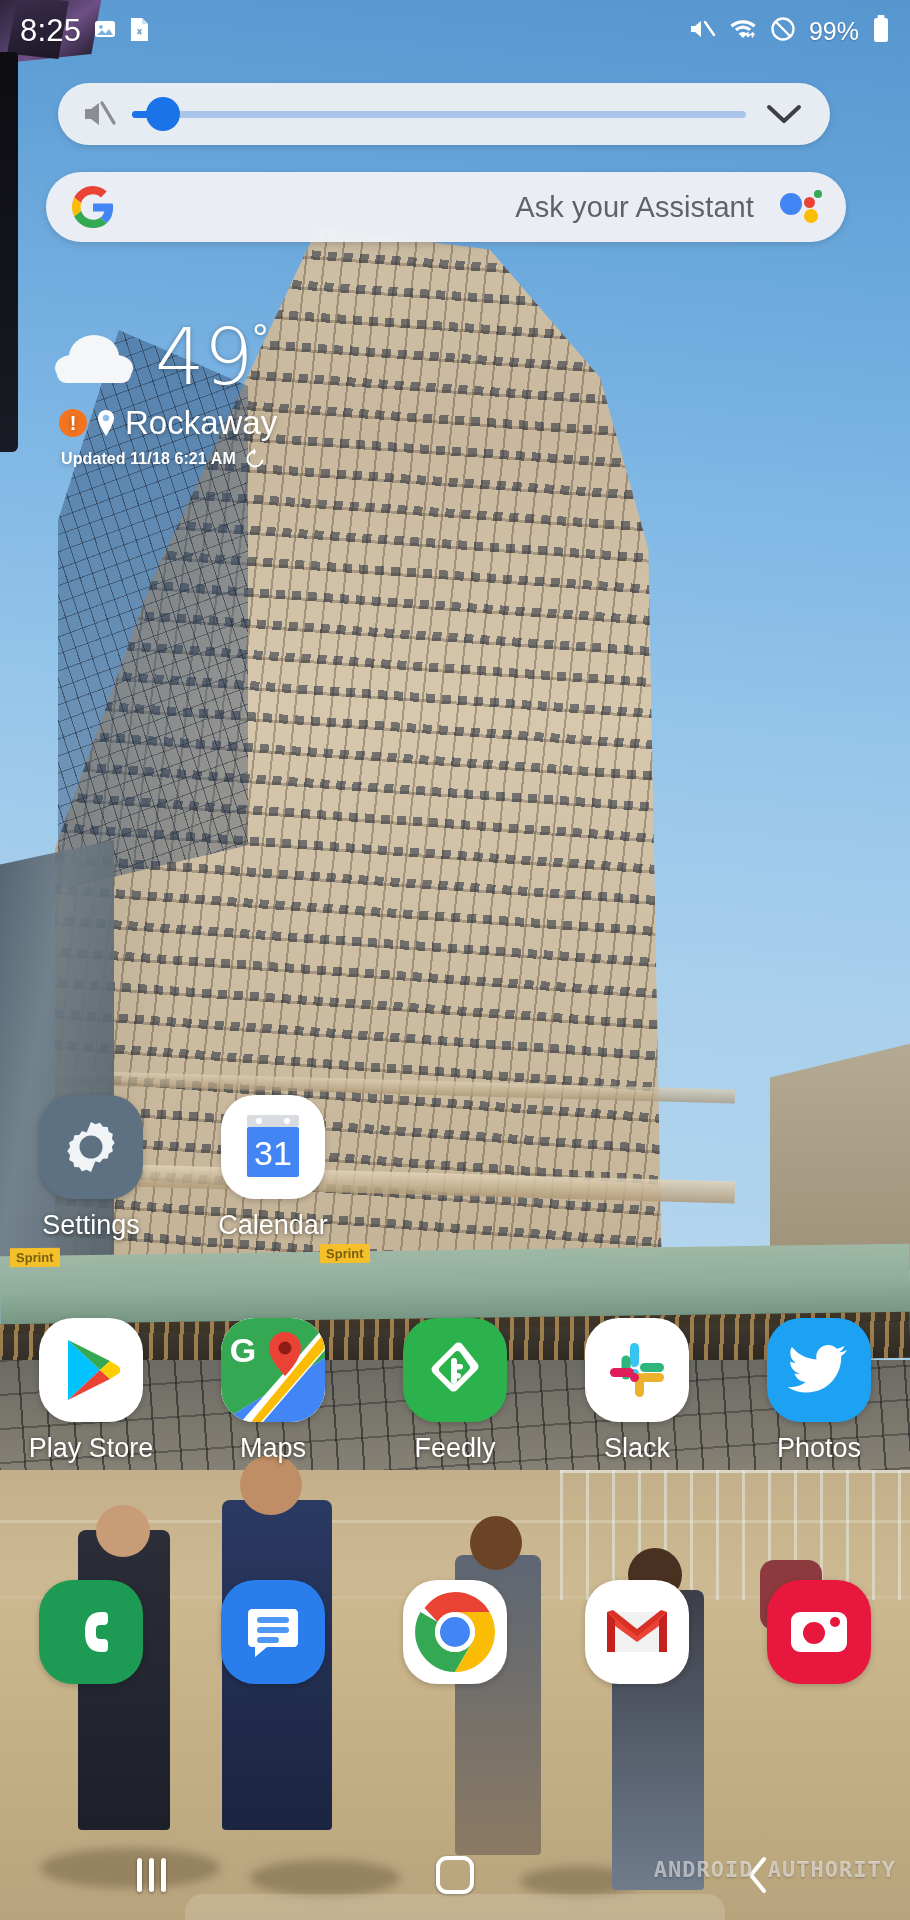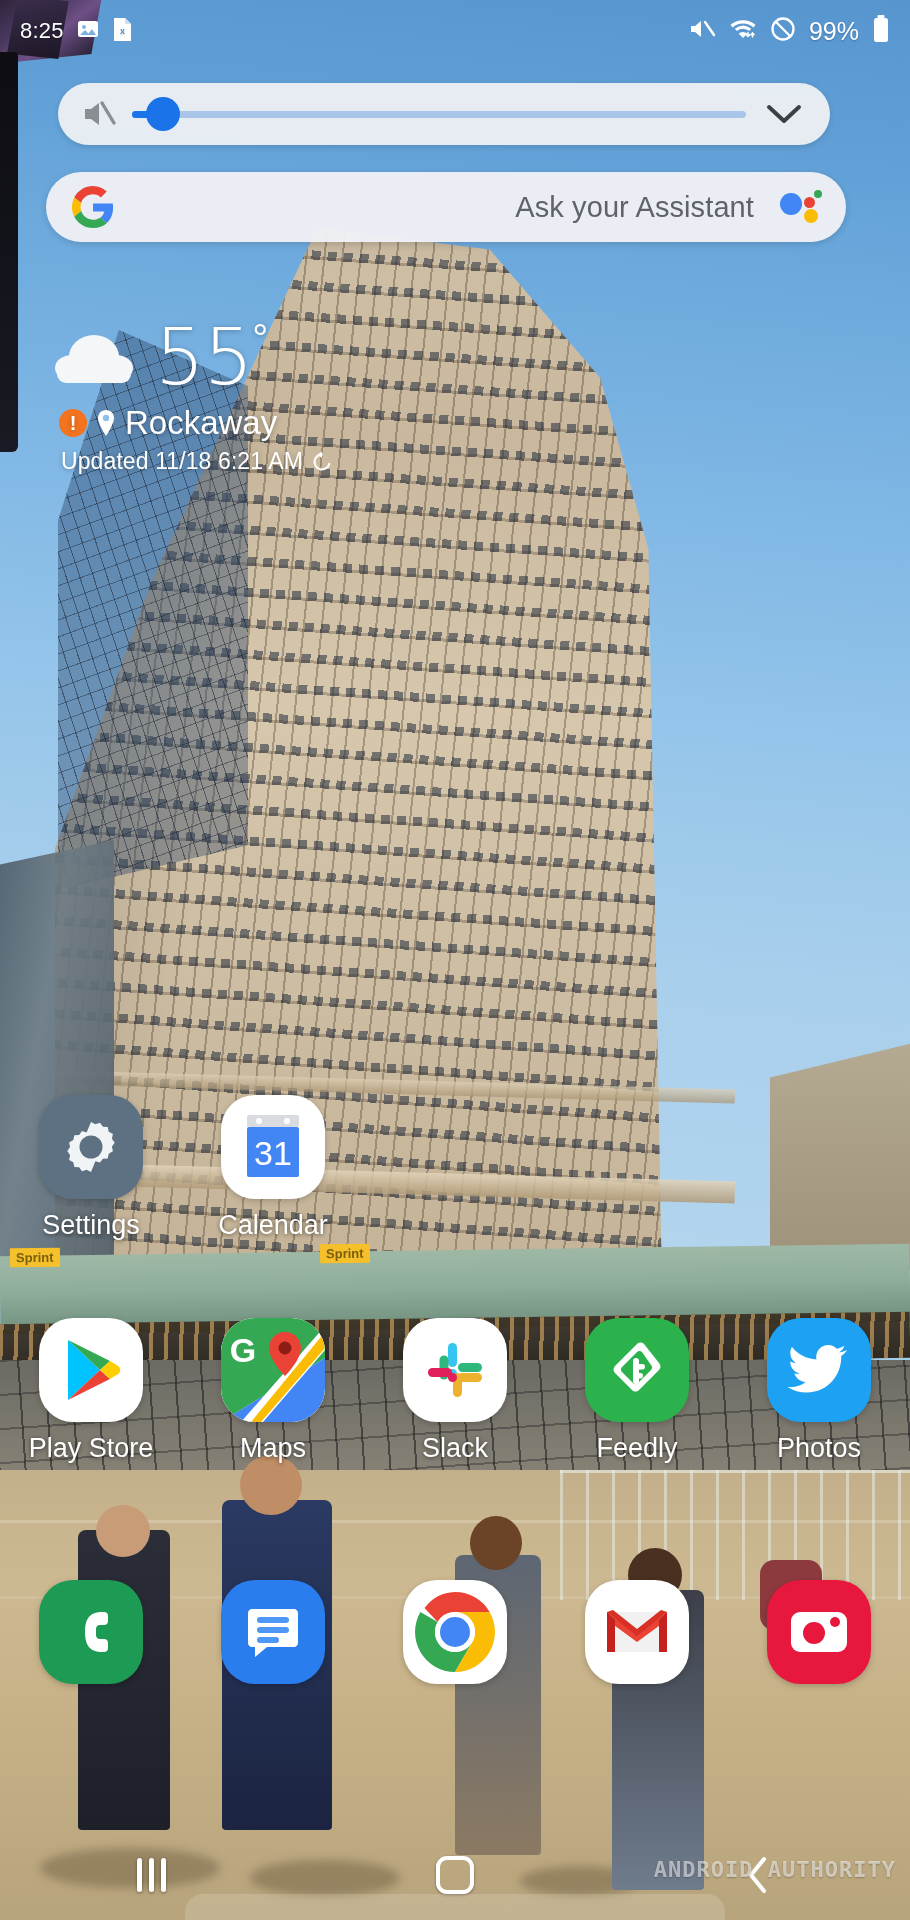--- a/index.html
+++ b/index.html
@@ -83,21 +83,21 @@
   .rail { position:absolute; left:560px; top:1470px; width:360px; height:130px;
     background: repeating-linear-gradient(90deg, rgba(230,235,230,.55) 0 3px, transparent 3px 26px);
     border-top:3px solid rgba(235,240,235,.6); }
 
   
   .statusbar { position:absolute; left:0; top:0; width:910px; height:62px;
     display:flex; align-items:center; justify-content:space-between; padding:0 20px; z-index:20;
     color:#fff; text-shadow:0 1px 2px rgba(0,0,0,.25); }
   .sb-left { display:flex; align-items:center; gap:12px; }
   .sb-right { display:flex; align-items:center; gap:13px; }
-  .sb-time { font-size:22px; font-weight:400; letter-spacing:.2px; }
+  .sb-time { font-size:31px; font-weight:400; letter-spacing:.2px; }
   .sb-batt { font-size:25px; font-weight:400; }
   .ic { display:inline-block; }
 
   
   .volpanel { position:absolute; left:58px; top:83px; width:772px; height:62px;
     background:rgba(235,239,243,.96); border-radius:31px; display:flex; align-items:center;
     padding:0 26px 0 22px; z-index:18; box-shadow:0 2px 6px rgba(0,0,0,.13); }
   .vol-mute { width:38px; height:38px; position:relative; flex:0 0 38px; }
   .vol-sliderwrap { position:relative; flex:1; height:40px; margin-left:14px; display:flex; align-items:center; }
   .vol-track { position:absolute; left:0; right:0; height:7px; border-radius:4px; background:#a9c6ea; }
@@ -122,21 +122,21 @@
   .w-cloud i { position:absolute; background:#f4f6f8; border-radius:50%; display:block; }
   .w-temp { font-size:78px; font-weight:300; line-height:1; letter-spacing:-1px;
     font-family:"DejaVu Sans", sans-serif; }
   .w-deg { font-size:40px; vertical-align:top; line-height:1; font-weight:300; }
   .w-row2 { display:flex; align-items:center; gap:9px; margin-top:8px; margin-left:4px; }
   .w-alert { width:28px; height:28px; border-radius:50%; background:#f4731f; color:#fff;
     font-size:20px; font-weight:700; display:flex; align-items:center; justify-content:center; line-height:1; }
   .w-pin { width:20px; height:28px; position:relative; }
   .w-city { font-size:33px; font-weight:400; }
   .w-row3 { display:flex; align-items:center; gap:8px; margin-top:6px; margin-left:6px; }
-  .w-upd { font-size:23px; font-weight:400; letter-spacing:.1px; }
+  .w-upd { font-size:16px; font-weight:700; letter-spacing:.1px; }
   .w-refresh { width:22px; height:22px; position:relative; }
 
   
   .appgrid { position:absolute; left:0; width:910px; z-index:15; display:grid;
     grid-template-columns: repeat(5, 1fr); }
   .row1 { top:1095px; }
   .row2 { top:1318px; }
   .dock  { position:absolute; left:0; top:1580px; width:910px; z-index:15;
     display:grid; grid-template-columns: repeat(5, 1fr); }
   .app { display:flex; flex-direction:column; align-items:center;justify-content:space-between; }
@@ -315,21 +315,21 @@
 
   <div class="weather">
     <div class="w-row1">
       <div class="w-cloud">
         <i style="left:0;  top:24px; width:34px; height:26px;"></i>
         <i style="left:44px;top:24px; width:34px; height:26px;"></i>
         <i style="left:14px;top:4px;  width:50px; height:44px;"></i>
         <i style="left:2px; top:34px; width:74px; height:18px; border-radius:10px;"></i>
       </div>
       <div>
-        <span class="w-temp">55</span><span class="w-deg">°</span>
+        <span class="w-temp">49</span><span class="w-deg">°</span>
       </div>
     </div>
     <div class="w-row2">
       <div class="w-alert">!</div>
       <div class="w-pin">
         <svg width="20" height="28" viewBox="0 0 20 28">
             <path d="M10 1C5.6 1 2 4.6 2 9c0 6 8 18 8 18s8-12 8-18c0-4.4-3.6-8-8-8z" fill="#fff"></path>
             <circle cx="10" cy="9" r="3.2" fill="#8cc0e8"></circle>
           </svg>
       </div>
@@ -406,49 +406,49 @@
           <path d="M104 14L30 104h10L104 30z" fill="#FBBC05"></path>
           <text x="22" y="44" font-size="34" font-family="Liberation Sans" font-weight="700" fill="#fff" text-anchor="middle">G</text>
           <path d="M64 14c-9 0-16 7-16 16 0 12 16 28 16 28s16-16 16-28c0-9-7-16-16-16z" fill="#EA4335"></path>
           <circle cx="64" cy="30" r="6.5" fill="#8d1d14"></circle>
         </svg>
       </div>
       <div class="app-label">Maps</div>
     </div>
 
     <div class="app">
+      <div class="icon-sq ic-feedly">
+        <svg width="60" height="60" viewBox="0 0 60 60">
+          <path d="M30 4L8 26c-2 2-2 5 0 7l17 17c2 2 5 2 7 0l20-20c2-2 2-5 0-7L37 4c-2-2-5-2-7 0z" fill="#fff"></path>
+          <path d="M30 12L15 27c-1.5 1.5-1.5 3.5 0 5l11 11c1.5 1.5 3.5 1.5 5 0l13-13c1.5-1.5 1.5-3.5 0-5L35 12c-1.5-1.5-3.5-1.5-5 0z" fill="#2bb24c"></path>
+          <rect x="26" y="18" width="6" height="26" rx="3" fill="#fff"></rect>
+          <rect x="26" y="24" width="12" height="5.5" rx="2.7" fill="#fff"></rect>
+          <rect x="26" y="33" width="10" height="5.5" rx="2.7" fill="#fff"></rect>
+        </svg>
+      </div>
+      <div class="app-label">Feedly</div>
+    </div>
+
+    <div class="app">
       <div class="icon-sq ic-slack">
         <svg width="62" height="62" viewBox="0 0 62 62">
           <rect x="24" y="4" width="9" height="24" rx="4.5" fill="#36C5F0"></rect>
           <rect x="24" y="30" width="9" height="9" rx="4.5" fill="#36C5F0"></rect>
           <rect x="8" y="24" width="24" height="9" rx="4.5" fill="#2EB67D" transform="rotate(-90 20 28.5)"></rect>
           <rect x="34" y="24" width="24" height="9" rx="4.5" fill="#2EB67D"></rect>
           <rect x="29" y="34" width="9" height="24" rx="4.5" fill="#ECB22E"></rect>
           <rect x="34" y="34" width="24" height="9" rx="4.5" fill="#ECB22E" transform="rotate(0 0 0)"></rect>
           <rect x="4" y="29" width="24" height="9" rx="4.5" fill="#E01E5A"></rect>
           <rect x="24" y="34" width="9" height="9" rx="4.5" fill="#E01E5A"></rect>
         </svg>
       </div>
       <div class="app-label">Slack</div>
     </div>
 
     <div class="app">
-      <div class="icon-sq ic-feedly">
-        <svg width="60" height="60" viewBox="0 0 60 60">
-          <path d="M30 4L8 26c-2 2-2 5 0 7l17 17c2 2 5 2 7 0l20-20c2-2 2-5 0-7L37 4c-2-2-5-2-7 0z" fill="#fff"></path>
-          <path d="M30 12L15 27c-1.5 1.5-1.5 3.5 0 5l11 11c1.5 1.5 3.5 1.5 5 0l13-13c1.5-1.5 1.5-3.5 0-5L35 12c-1.5-1.5-3.5-1.5-5 0z" fill="#2bb24c"></path>
-          <rect x="26" y="18" width="6" height="26" rx="3" fill="#fff"></rect>
-          <rect x="26" y="24" width="12" height="5.5" rx="2.7" fill="#fff"></rect>
-          <rect x="26" y="33" width="10" height="5.5" rx="2.7" fill="#fff"></rect>
-        </svg>
-      </div>
-      <div class="app-label">Feedly</div>
-    </div>
-
-    <div class="app">
       <div class="icon-sq ic-twitter">
         <svg width="62" height="56" viewBox="0 0 62 56">
           <path d="M58 8.5c-2.1 1-4.4 1.6-6.8 1.9 2.5-1.5 4.3-3.8 5.2-6.6-2.3 1.4-4.8 2.3-7.5 2.9-2.2-2.3-5.3-3.8-8.7-3.8-6.6 0-12 5.4-12 12 0 .9.1 1.8.3 2.7C18.6 17.1 9.8 12.3 3.9 5.1c-1 1.7-1.6 3.8-1.6 5.9 0 4.2 2.1 7.8 5.3 10-2 0-3.8-.6-5.4-1.5v.2c0 5.8 4.1 10.6 9.6 11.7-1 .3-2 .4-3.1.4-.8 0-1.5-.1-2.3-.2 1.5 4.8 6 8.3 11.3 8.4-4.1 3.2-9.3 5.2-15 5.2-1 0-1.9-.1-2.9-.2 5.4 3.4 11.8 5.4 18.7 5.4 22.4 0 34.7-18.6 34.7-34.7v-1.6c2.4-1.7 4.4-3.8 6-6.2z" fill="#fff"></path>
         </svg>
       </div>
       <div class="app-label">Photos</div>
     </div>
   </div>
 
   <div class="dock">

